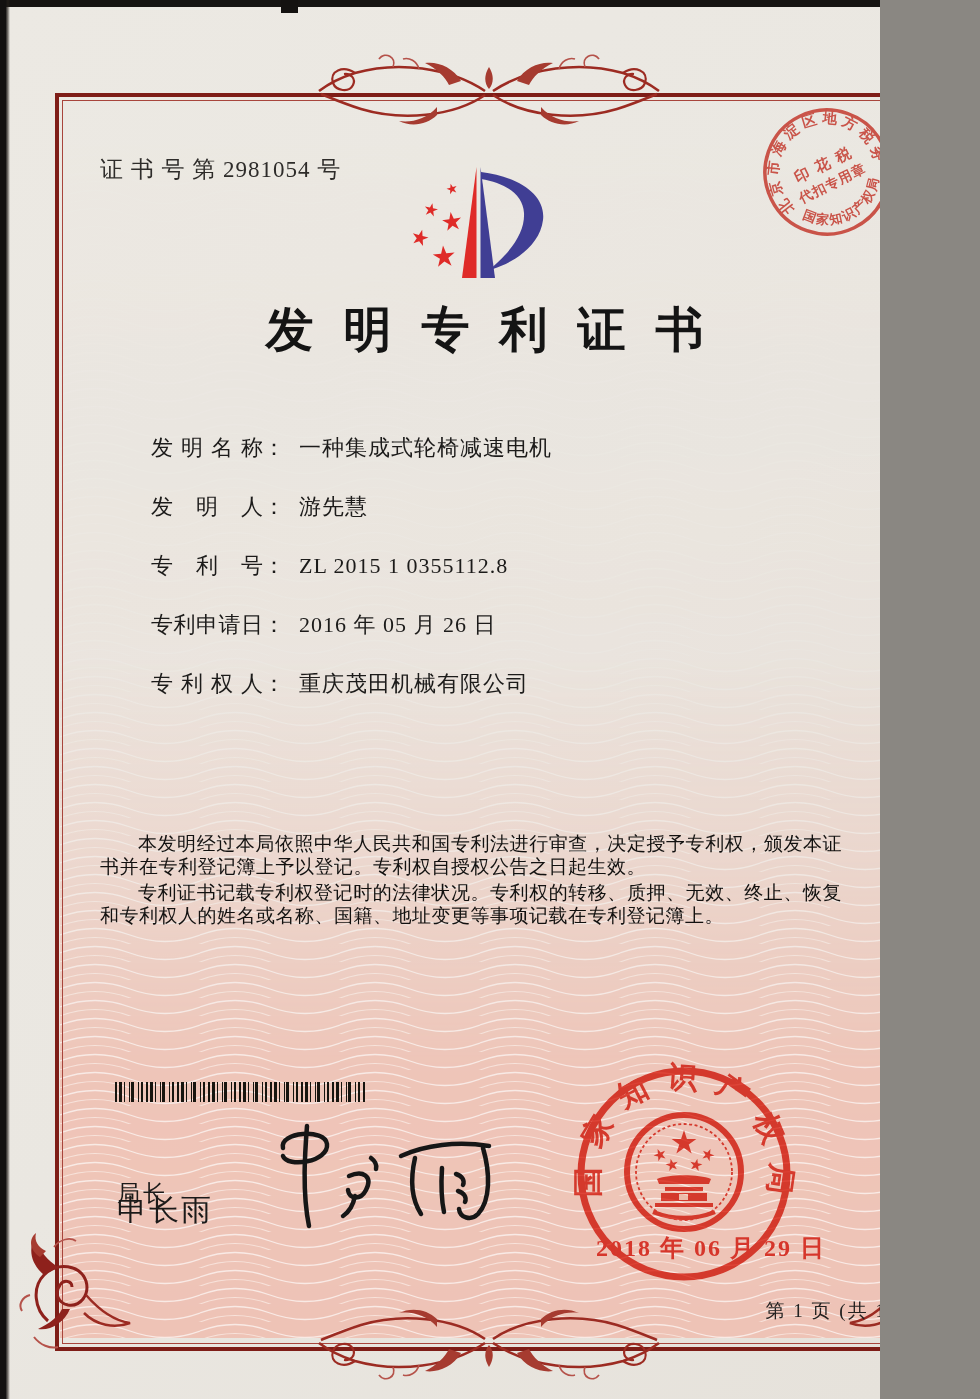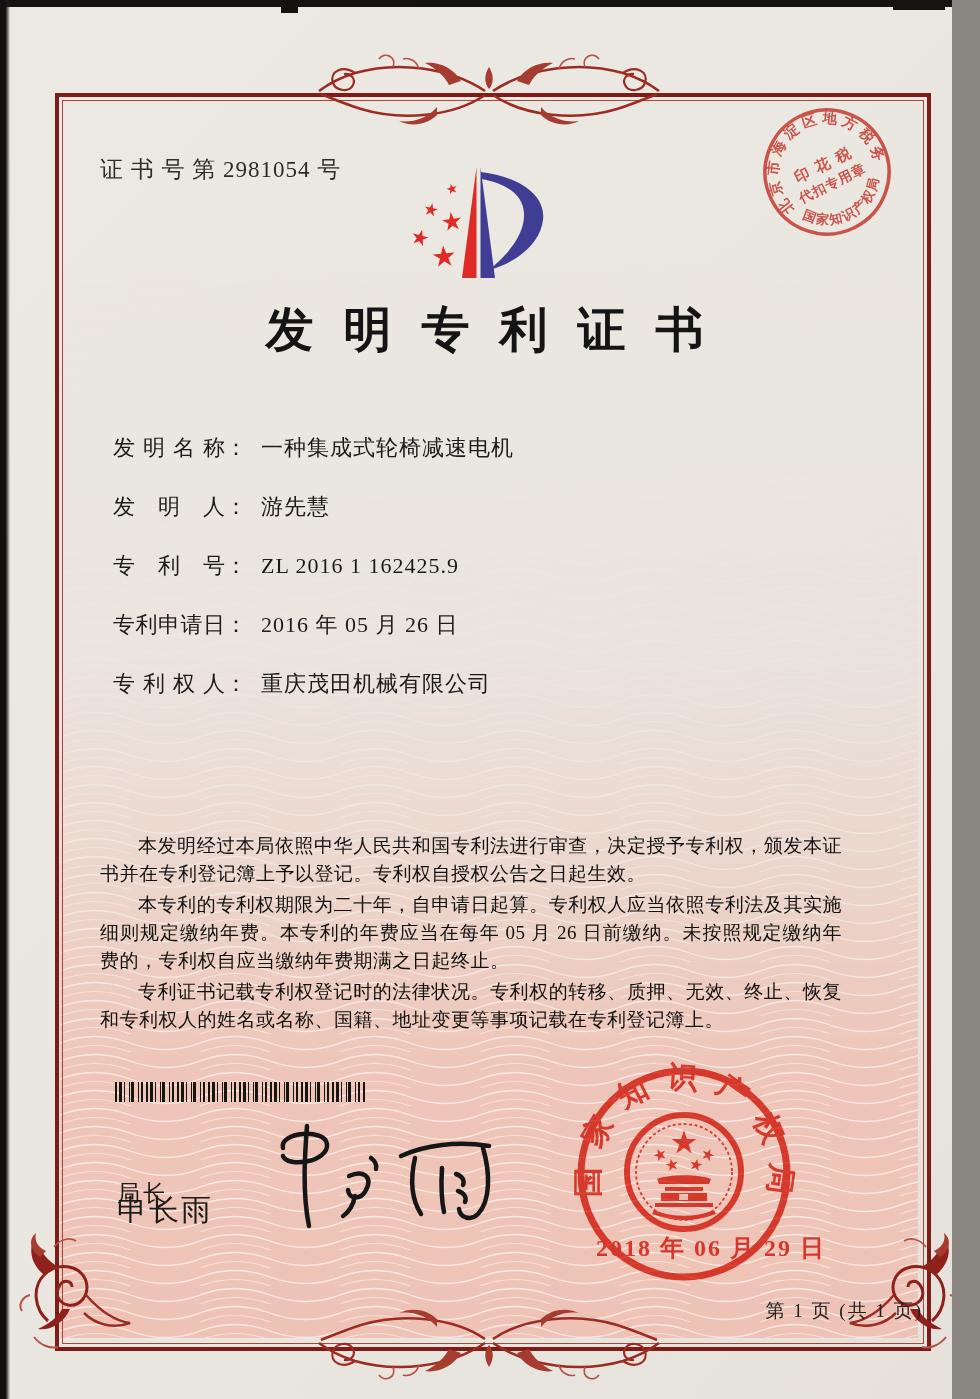--- a/index.html
+++ b/index.html
@@ -1,39 +1,39 @@
 <!DOCTYPE html>
 <html><head>
 <meta charset="utf-8">
 <style>
   html,body{margin:0;padding:0;background:#8a8782;}
   .page{
-    position:relative; width:952px; height:1399px; overflow:hidden;
+    position:relative; width:880px; height:1399px; overflow:hidden;
     background:linear-gradient(135deg,#ece9e3 0%,#eae7e1 55%,#e6e2db 100%);
     font-family:"Liberation Serif","DejaVu Serif",serif;
   }
   
   .scan-top{position:absolute;left:0;top:0;width:100%;height:7px;background:#161412;z-index:9;}
   .scan-left{position:absolute;left:0;top:0;width:10px;height:100%;background:linear-gradient(90deg,#131110 55%,rgba(40,34,28,.55) 80%,rgba(40,34,28,0));z-index:9;}
   .scan-tab1{position:absolute;left:281px;top:0;width:17px;height:13px;background:#141210;z-index:9;}
   .scan-tab2{position:absolute;left:893px;top:0;width:52px;height:10px;background:#171310;z-index:9;}
   
   .frame{position:absolute;left:55px;top:93px;width:868px;height:1250px;border:4px solid #7e1d17;z-index:2;}
   .frame-inner{position:absolute;left:3px;top:3px;right:3px;bottom:3px;border:1px solid #a8453c;}
   .guilloche{position:absolute;left:60px;top:98px;width:858px;height:1240px;z-index:1;}
   .orn{position:absolute;z-index:3;pointer-events:none;}
   
   .cert-number{position:absolute;left:100px;top:154px;font-size:23px;letter-spacing:1px;color:#2e2c2a;z-index:4;}
   .title{position:absolute;left:55px;top:298px;width:868px;text-align:center;font-size:48px;font-weight:600;color:#141414;letter-spacing:9px;z-index:4;}
   .fields{position:absolute;left:113px;top:433px;width:768px;z-index:4;color:#1c1b1a;font-size:22px;}
   .frow{height:59px;position:relative;white-space:nowrap;}
-  .flabel{display:inline-block;width:112px;text-align:justify;text-align-last:justify;vertical-align:top;}
+  .flabel{display:inline-block;width:112px;text-align:justify;text-align-last:justify;vertical-align:top;margin-left:38px;}
   .fvalue{margin-left:14px;letter-spacing:1px;}
   .grant-cell{position:absolute;left:374px;top:0;}
-  .paras{position:absolute;left:100px;top:832px;width:742px;z-index:4;color:#121110;font-size:19px;line-height:28px;text-align:justify;letter-spacing:.5px;}
+  .paras{position:absolute;left:100px;top:832px;width:742px;z-index:4;color:#121110;font-size:19px;line-height:23px;text-align:justify;letter-spacing:.5px;}
   .paras p{margin:0 0 3px 0;text-indent:2em;}
   .barcode{position:absolute;left:115px;top:1082px;width:250px;height:20px;z-index:4;
     background:repeating-linear-gradient(90deg,#17150f 0 2px,rgba(0,0,0,0) 2px 4px,#17150f 4px 7px,rgba(0,0,0,0) 7px 9px,#17150f 9px 10px,rgba(0,0,0,0) 10px 14px,#17150f 14px 15px,rgba(0,0,0,0) 15px 16px,#17150f 16px 19px,rgba(0,0,0,0) 19px 23px,#17150f 23px 24px,rgba(0,0,0,0) 24px 26px,#17150f 26px 28px,rgba(0,0,0,0) 28px 31px);}
   .director-title{position:absolute;left:117px;top:1146px;font-size:23px;color:#1b1a19;letter-spacing:3px;z-index:4;margin-top:32px;}
   .director-name{position:absolute;left:117px;top:1190px;font-size:30px;color:#1b1a19;letter-spacing:2px;z-index:4;}
   .signature{position:absolute;left:245px;top:1112px;z-index:4;}
   .seal-bottom{position:absolute;left:569px;top:1059px;z-index:5;mix-blend-mode:multiply;opacity:.93;}
   .issue-date{position:absolute;left:596px;top:1232px;font-size:24px;color:#d6362b;letter-spacing:2px;font-weight:600;z-index:6;}
   .tax-stamp{position:absolute;left:742px;top:87px;z-index:5;transform:rotate(-26deg);mix-blend-mode:multiply;opacity:.88;}
   .footer{position:absolute;left:55px;top:1298px;width:868px;text-align:right;font-size:19px;color:#232221;z-index:4;letter-spacing:2px;}
@@ -151,33 +151,32 @@
   <div class="title">发 明 专 利 证 书</div>
 
   <div class="fields">
     <div class="frow">
       <span class="flabel">发明名称</span><span>：</span><span class="fvalue">一种集成式轮椅减速电机</span>
     </div>
     <div class="frow">
       <span class="flabel">发明人</span><span>：</span><span class="fvalue">游先慧</span>
     </div>
     <div class="frow">
-      <span class="flabel">专利号</span><span>：</span><span class="fvalue">ZL 2016 1 162425.9</span>
+      <span class="flabel">专利号</span><span>：</span><span class="fvalue">ZL 2015 1 0355112.8</span>
     </div>
     <div class="frow">
       <span class="flabel">专利申请日</span><span>：</span><span class="fvalue">2016 年 05 月 26 日</span>
     </div>
     <div class="frow">
       <span class="flabel">专利权人</span><span>：</span><span class="fvalue">重庆茂田机械有限公司</span>
     </div>
   </div>
 
   <div class="paras">
     <p>本发明经过本局依照中华人民共和国专利法进行审查，决定授予专利权，颁发本证书并在专利登记簿上予以登记。专利权自授权公告之日起生效。</p>
-    <p>本专利的专利权期限为二十年，自申请日起算。专利权人应当依照专利法及其实施细则规定缴纳年费。本专利的年费应当在每年 05 月 26 日前缴纳。未按照规定缴纳年费的，专利权自应当缴纳年费期满之日起终止。</p>
     <p>专利证书记载专利权登记时的法律状况。专利权的转移、质押、无效、终止、恢复和专利权人的姓名或名称、国籍、地址变更等事项记载在专利登记簿上。</p>
   </div>
 
   <div class="barcode"></div>
 
   <div class="director-title">局长</div>
   <div class="director-name">申长雨</div>
 
   <svg class="signature" width="270" height="125" viewBox="0 0 270 125">
     <g fill="none" stroke="#161616" stroke-width="4.5" stroke-linecap="round">

